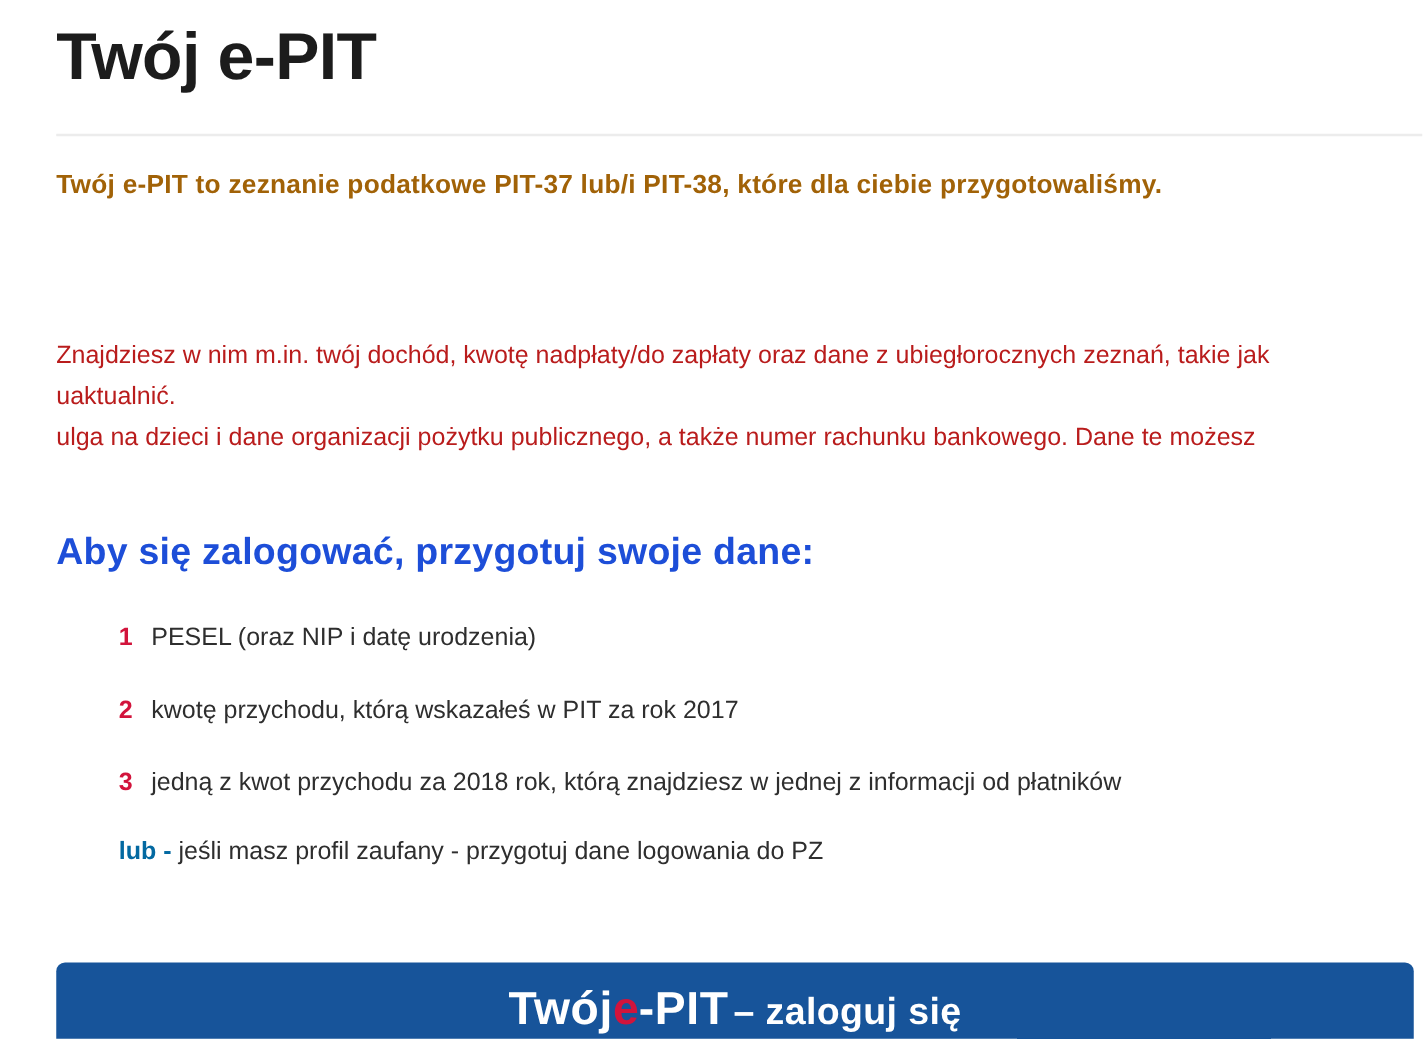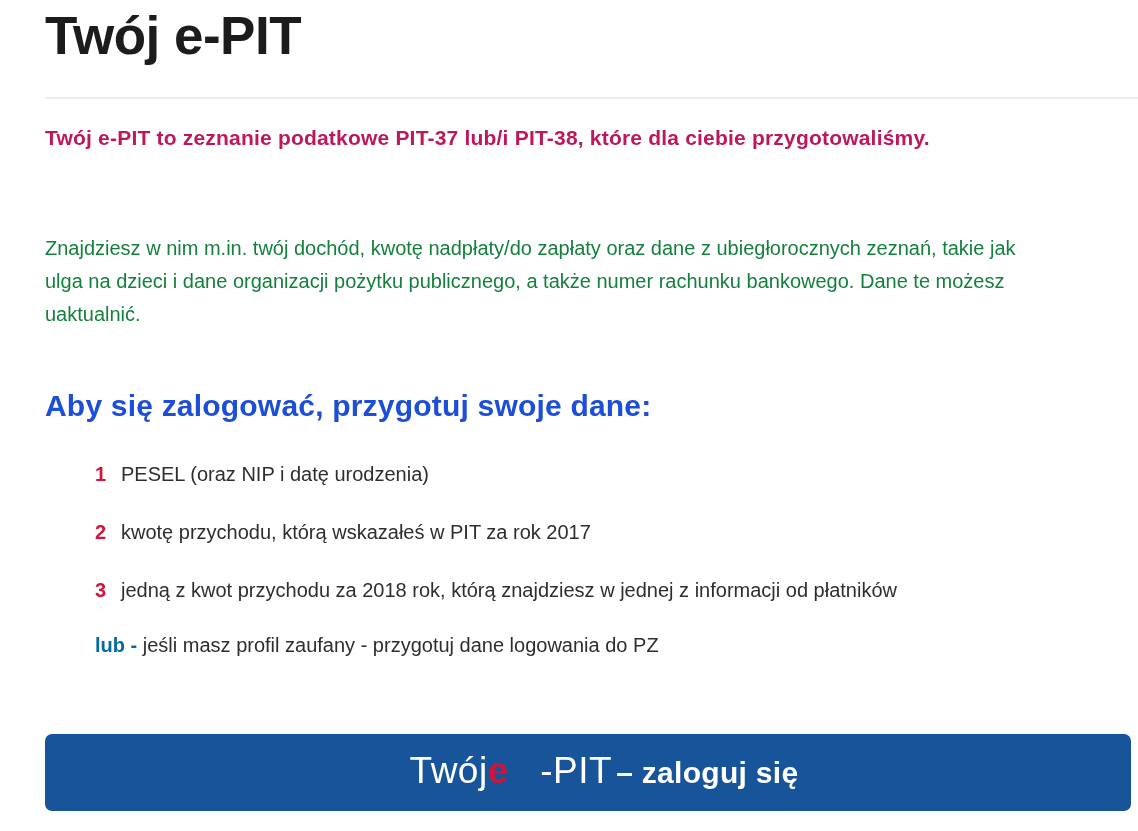--- a/index.html
+++ b/index.html
@@ -11,45 +11,45 @@
     width: 1138px;
     height: 831px;
     overflow: hidden;
     font-family: "Liberation Sans", sans-serif;
   }
   .content {
     padding: 0 45px;
   }
   .page-title {
     margin: 0;
-    padding-top: 6px;
+    padding-top: 16px;
     font-size: 53px;
     line-height: 60px;
     font-weight: 800;
     letter-spacing: -0.5px;
     color: #1c1c1c;
   }
   .divider {
     margin-top: 31px;
     margin-right: -45px;
     height: 2px;
     background: #ececec;
   }
   .intro {
     margin-top: 27px;
     font-size: 21px;
     line-height: 24px;
     font-weight: 700;
     letter-spacing: 0.2px;
-    color: #be185d;
+    color: #a16207;
   }
   .description {
-    margin-top: 82px;
+    margin-top: 108px;
     font-size: 20px;
-    color: #15803d;
+    color: #b91c1c;
   }
   .description .line {
     display: block;
     line-height: 33px;
     white-space: nowrap;
   }
   .section-heading {
     margin: 57px 0 0 0;
     font-size: 30px;
     line-height: 36px;
@@ -100,23 +100,22 @@
     border-radius: 7px;
     background: #17549a;
     color: #ffffff;
     cursor: pointer;
     font-family: "Liberation Sans", sans-serif;
     padding-top: 16px;
     box-sizing: border-box;
   }
   .btn-brand {
     font-size: 37px;
-    font-weight: 400;
+    font-weight: 700;
     letter-spacing: 0.5px;
-    margin-left: 32px;
   }
   .btn-brand-e {
     font-size: 37px;
     font-weight: 800;
     color: #d2143c;
   }
   .btn-action {
     font-size: 30px;
     font-weight: 700;
     margin-left: 4px;
@@ -129,22 +128,22 @@
 <div class="content">
 
   <h1 class="page-title">Twój e-PIT</h1>
 
   <div class="divider"></div>
 
   <p class="intro">Twój e-PIT to zeznanie podatkowe PIT-37 lub/i PIT-38, które dla ciebie przygotowaliśmy.</p>
 
   <div class="description">
     <span class="line">Znajdziesz w nim m.in. twój dochód, kwotę nadpłaty/do zapłaty oraz dane z ubiegłorocznych zeznań, takie jak</span>
+    <span class="line">uaktualnić.</span>
     <span class="line">ulga na dzieci i dane organizacji pożytku publicznego, a także numer rachunku bankowego. Dane te możesz</span>
-    <span class="line">uaktualnić.</span>
   </div>
 
   <h2 class="section-heading">Aby się zalogować, przygotuj swoje dane:</h2>
 
   <div class="req-list">
 
     <div class="req-item">
       <span class="req-num">1</span>
       <span class="req-text">
         <span class="line">PESEL (oraz NIP i datę urodzenia)</span>

